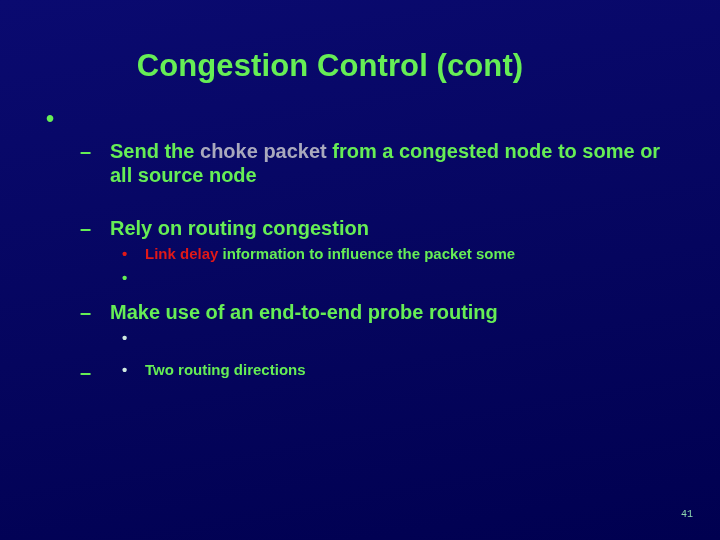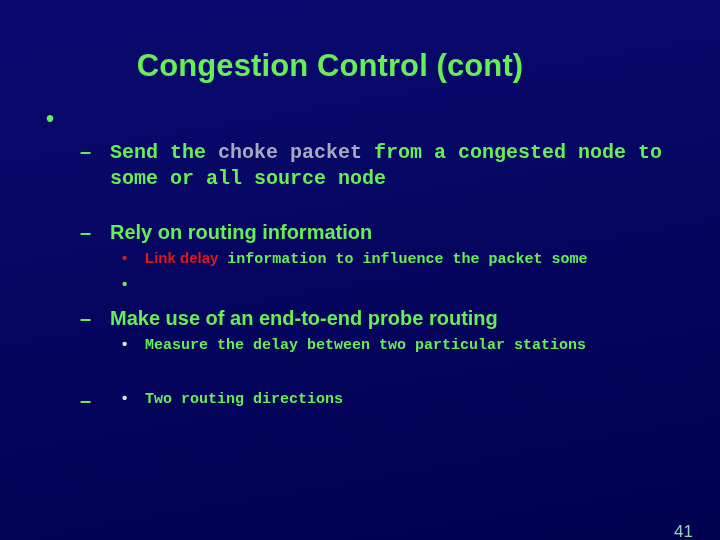--- a/index.html
+++ b/index.html
@@ -96,36 +96,36 @@
     left: 122px;
     top: 0;
     font-size: 15px;
     line-height: 1.3;
   }
 
   .marker-green  { color: #66ee55; }
   .marker-red    { color: #e01818; }
   .marker-pale   { color: #cfe9df; }
 
-  .t-green  { color: #66ee55; font-family: Liberation Mono, monospace; }
+  .t-green  { color: #66ee55; }
   .t-red    { color: #e01818; text-align: right; }
-  .t-gray   { color: #a9a9bd; font-family: Liberation Mono, monospace; }
+  .t-gray   { color: #a9a9bd; }
 
   .gap-sm { height: 9px; }
   .gap-md { height: 15px; }
   .gap-lg { height: 19px; }
 
   
   #page-number {
     position: absolute;
     right: 27px;
-    bottom: 0;
+    bottom: 20px;
     color: #8fd8b0;
-    font-size: 17px;
-    font-family: Liberation Sans, sans-serif;
+    font-size: 10px;
+    font-family: Liberation Mono, monospace;
     line-height: 1;
   }
 </style>
 </head>
 <body>
 
 <div id="slide">
 
   <div id="slide-title">Congestion Control (cont)</div>
 
@@ -139,42 +139,41 @@
 
     <div class="lvl lvl2">
       <span class="marker marker-green">–</span>
       <span class="t-green">Send the </span><span class="t-gray">choke packet</span><span class="t-green"> from a congested node to some or all source node</span>
     </div>
 
     <div class="gap-md"></div>
 
     <div class="lvl lvl2">
       <span class="marker marker-green">–</span>
-      <span>Rely on routing information</span>
+      <span>Rely on routing congestion</span>
     </div>
 
     <div class="lvl lvl3">
       <span class="marker marker-red">•</span>
       <span class="t-red">Link delay</span><span class="t-green"> information to influence the packet some</span>
     </div>
 
     <div class="lvl lvl3">
       <span class="marker marker-green">•</span>
     </div>
 
     <div class="gap-lg"></div>
 
     <div class="lvl lvl2">
       <span class="marker marker-green">–</span>
       <span>Make use of an end-to-end probe routing</span>
     </div>
 
     <div class="lvl lvl3">
       <span class="marker marker-pale">•</span>
-      <span class="t-green">Measure the delay between two particular stations</span>
     </div>
 
     <div class="gap-lg"></div>
 
     <div class="lvl lvl2">
       <span class="marker marker-green">–</span>
     </div>
 
     <div class="lvl lvl3">
       <span class="marker marker-pale">•</span>

